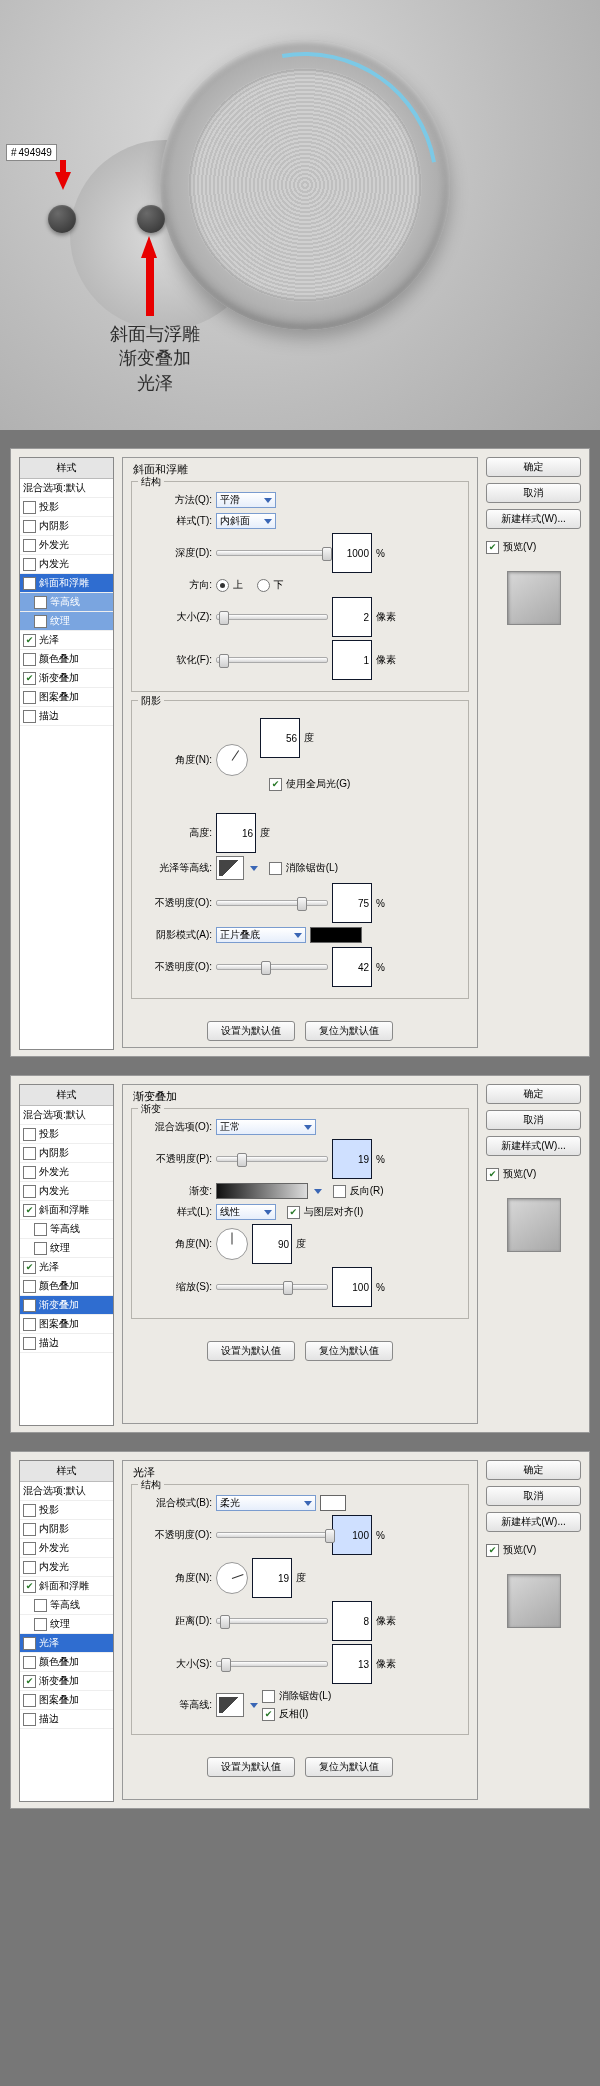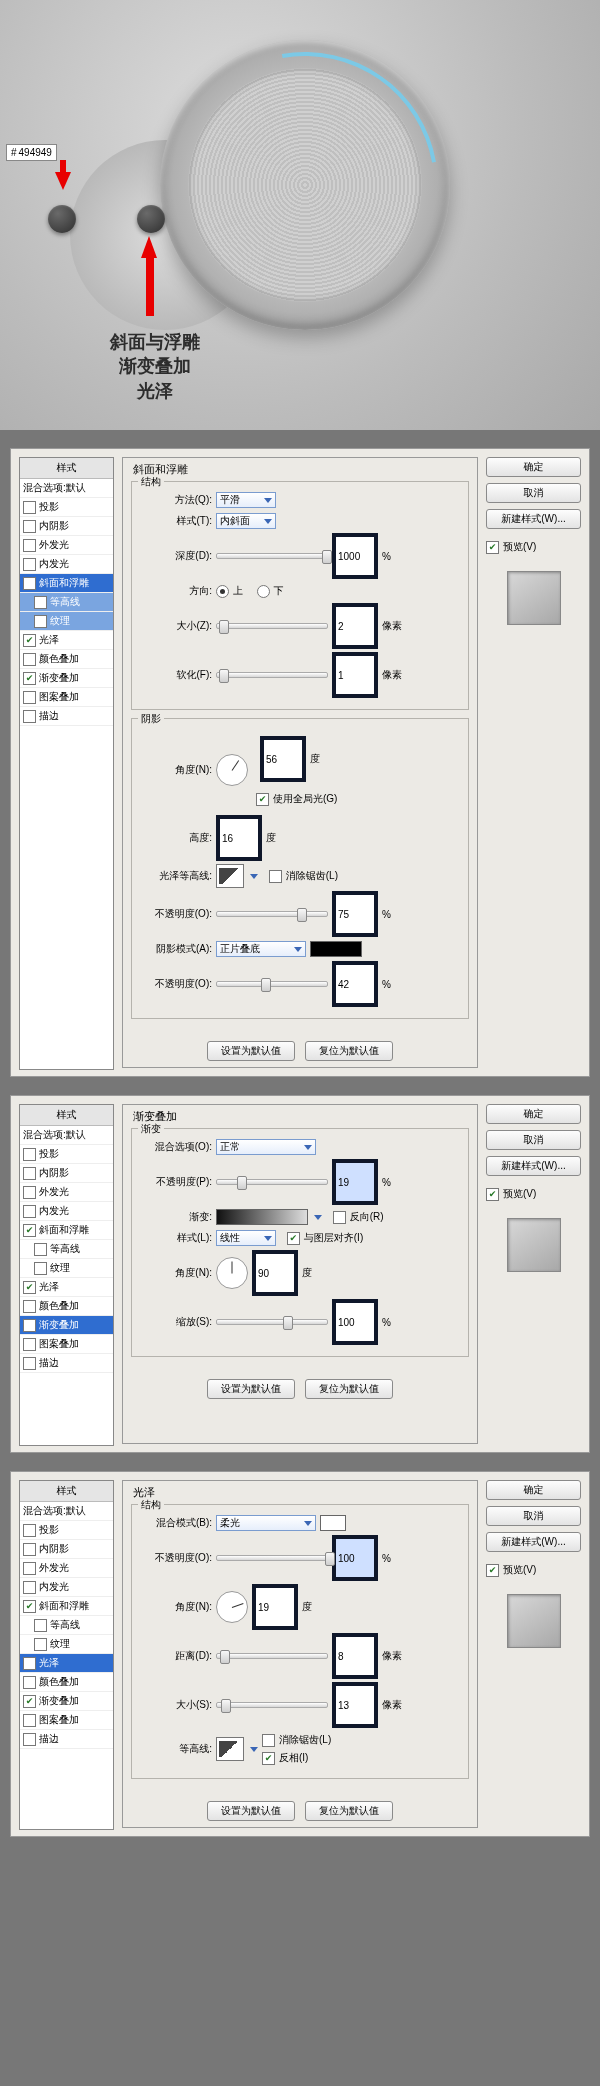--- a/index.html
+++ b/index.html
@@ -13,21 +13,21 @@
 .stud{position:absolute;width:28px;height:28px;border-radius:50%;background:radial-gradient(circle at 35% 30%,#6a6a6a,#2e2e2e);box-shadow:0 2px 4px rgba(0,0,0,.4),inset 0 1px 2px rgba(255,255,255,.15)}
 .stud.s1{left:48px;top:205px}
 .stud.s2{left:137px;top:205px}
 .colorbox{position:absolute;left:6px;top:144px;background:#fff;border:1px solid #888;padding:2px 4px;font-size:10px;display:flex;align-items:center;gap:2px}
 .arrow-red{position:absolute;width:0;height:0;border-left:8px solid transparent;border-right:8px solid transparent;border-top:18px solid #e80000}
 .arrow-red.a1{left:55px;top:172px}
 .arrow-stem{position:absolute;width:6px;background:#e80000}
 .arrow-stem.as1{left:60px;top:160px;height:15px}
 .arrow-red.a2{left:141px;top:236px;border-top:none;border-bottom:22px solid #e80000}
 .arrow-stem.as2{left:146px;top:256px;height:60px;width:8px}
-.render-labels{position:absolute;left:110px;top:330px;font-size:18px;font-weight:bold;color:#2d2d2d;text-align:center;line-height:1.35}
+.render-labels{position:absolute;left:110px;top:322px;font-size:18px;font-weight:normal;color:#2d2d2d;text-align:center;line-height:1.35}
 
 .panel{background:#eceae5;border:1px solid #999;margin:18px 10px;padding:8px;display:flex;gap:8px;min-height:340px}
 .col-styles{width:95px}
 .style-list{border:1px solid #888;background:#fff;height:100%;display:flex;flex-direction:column}
 .sl-header{background:#e5e5e5;border-bottom:1px solid #bbb;padding:3px 4px;text-align:center}
 .sl-row{display:flex;align-items:center;gap:3px;padding:2px 3px;border-bottom:1px solid #eee}
 .sl-row.sel{background:#2f6dd0;color:#fff}
 .sl-row.child{padding-left:14px}
 .sl-row.child.sel{background:#7aa5e0;color:#fff}
 .cb{width:11px;height:11px;border:1px solid #777;background:#fff;display:inline-flex;align-items:center;justify-content:center;font-size:9px;color:#2a7a2a}
@@ -36,21 +36,21 @@
 .sl-label{flex:1}
 .col-main{flex:1;border:1px solid #999;background:#eceae5;padding:6px 8px}
 .group{border:1px solid #b5b3ad;margin-bottom:8px;padding:6px 8px 8px;position:relative}
 .group>legend{position:absolute;top:-7px;left:6px;background:#eceae5;padding:0 3px;font-size:10px}
 .frow{display:flex;align-items:center;gap:4px;margin:3px 0;min-height:18px}
 .flabel{width:72px;text-align:right;font-size:10px}
 select,.dd{border:1px solid #7a9ccf;background:linear-gradient(#fff,#e6eefb);height:16px;font-size:10px;padding:0 14px 0 3px;position:relative;min-width:60px;box-sizing:border-box}
 .dd::after{content:"";position:absolute;right:3px;top:5px;border-left:4px solid transparent;border-right:4px solid transparent;border-top:5px solid #3a66b5}
 .slider{flex:1;height:4px;border:1px solid #aaa;border-radius:2px;background:linear-gradient(#fff,#d6d6d6);position:relative;max-width:110px}
 .slider .thumb{position:absolute;top:-4px;width:8px;height:12px;background:linear-gradient(#f8f8f8,#cfcfcf);border:1px solid #888;border-radius:2px}
-.numbox{width:34px;height:14px;border:4px solid #0f172a;background:#fff;font-size:10px;padding:12px 2px}
+.numbox{width:34px;height:14px;border:1px solid #0f172a;background:#fff;font-size:10px;text-align:right;padding:12px 2px}
 .unit{font-size:10px}
 .radio{width:11px;height:11px;border:1px solid #777;border-radius:50%;background:#fff;display:inline-flex;align-items:center;justify-content:center}
 .radio.on::after{content:"";width:5px;height:5px;border-radius:50%;background:#333}
 .angle-dial{width:30px;height:30px;border:1px solid #999;border-radius:50%;background:#fff;position:relative}
 .angle-dial .needle{position:absolute;left:50%;top:50%;width:12px;height:1px;background:#333;transform-origin:left center}
 .swatch{width:50px;height:14px;border:1px solid #666}
 .swatch.grad{background:linear-gradient(to right,#111,#ddd)}
 .swatch.black{background:#000}
 .swatch.white{background:#fff}
 .contour{width:26px;height:22px;border:1px solid #777;background:#fff;position:relative}
@@ -187,21 +187,21 @@
         <div class="frow">
             <span class="flabel">角度(N):</span>
           <span class="angle-dial">
               <span class="needle" style="transform:rotate(-56deg)"></span>
             </span>
           <div>
             <div class="frow" style="margin:8px">
                 <input class="numbox" value="56" style="">
                 <span class="unit">度</span>
               </div>
-            <div class="frow" style="margin:4px">
+            <div class="frow" style="margin:17px">
                 <span class="cb on"></span>
                 <span>使用全局光(G)</span>
               </div>
           </div>
         </div>
         <div class="frow">
             <span class="flabel">高度:</span>
             <input class="numbox" value="16" style="">
             <span class="unit">度</span>
           </div>

